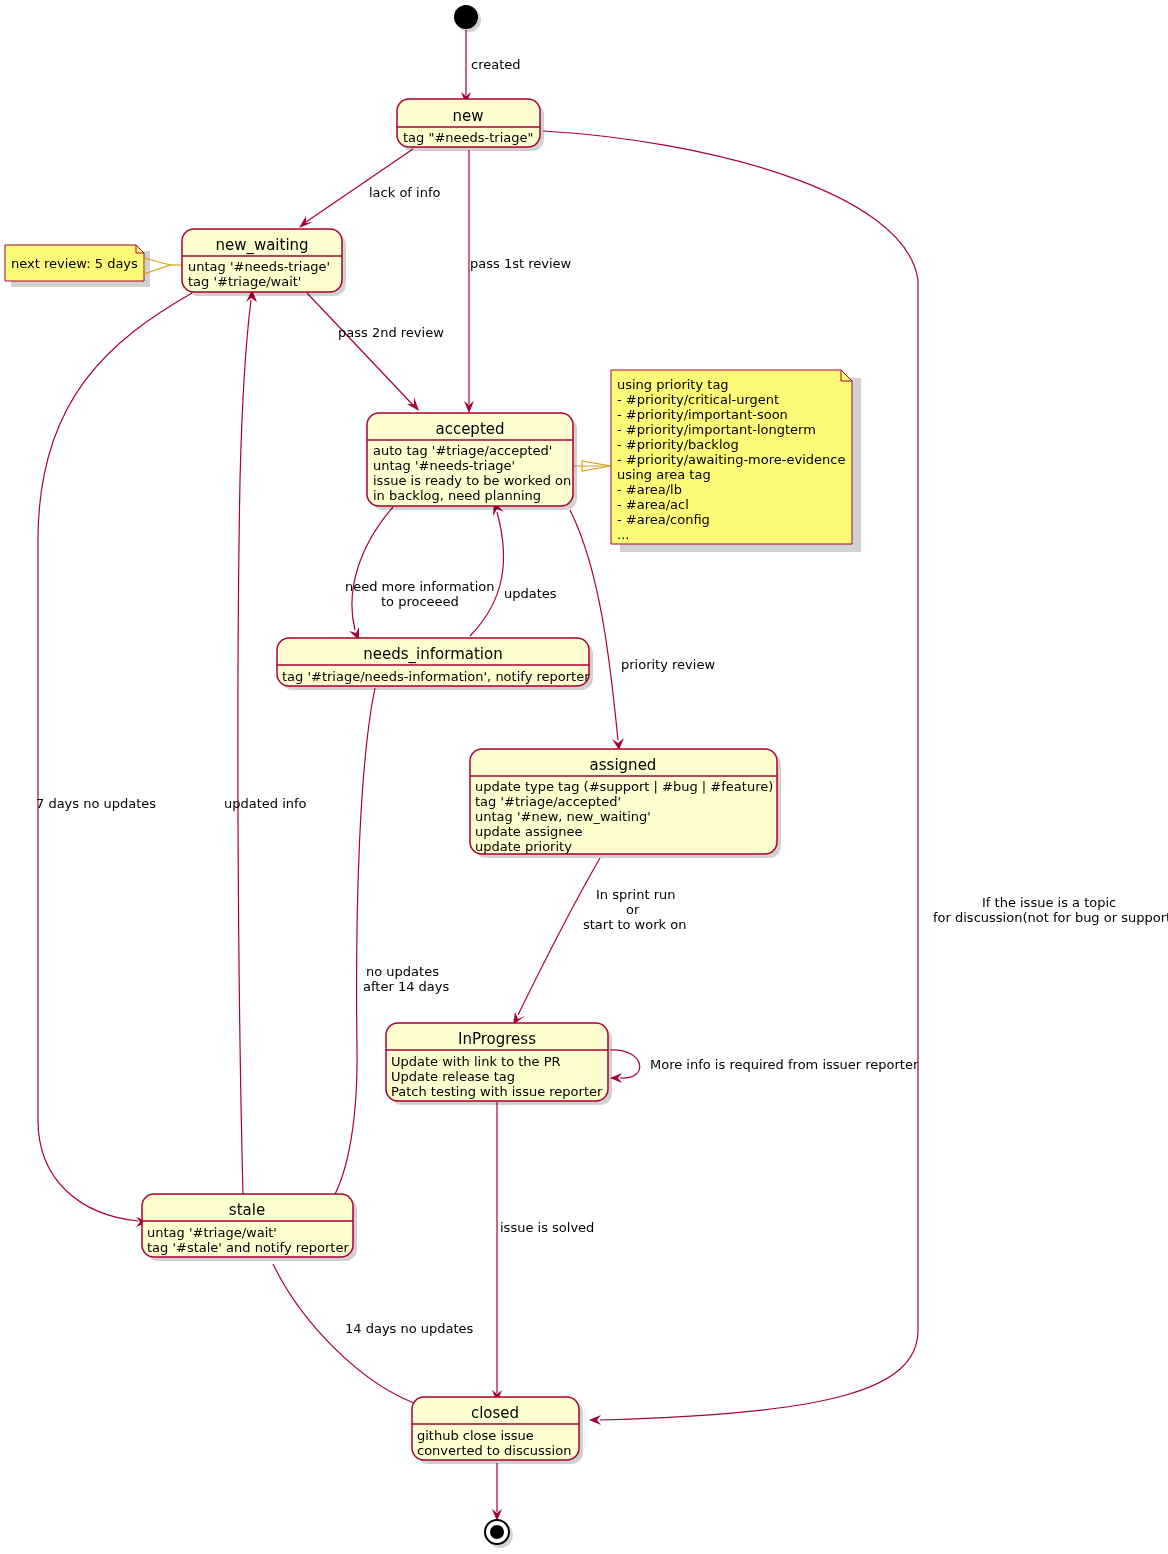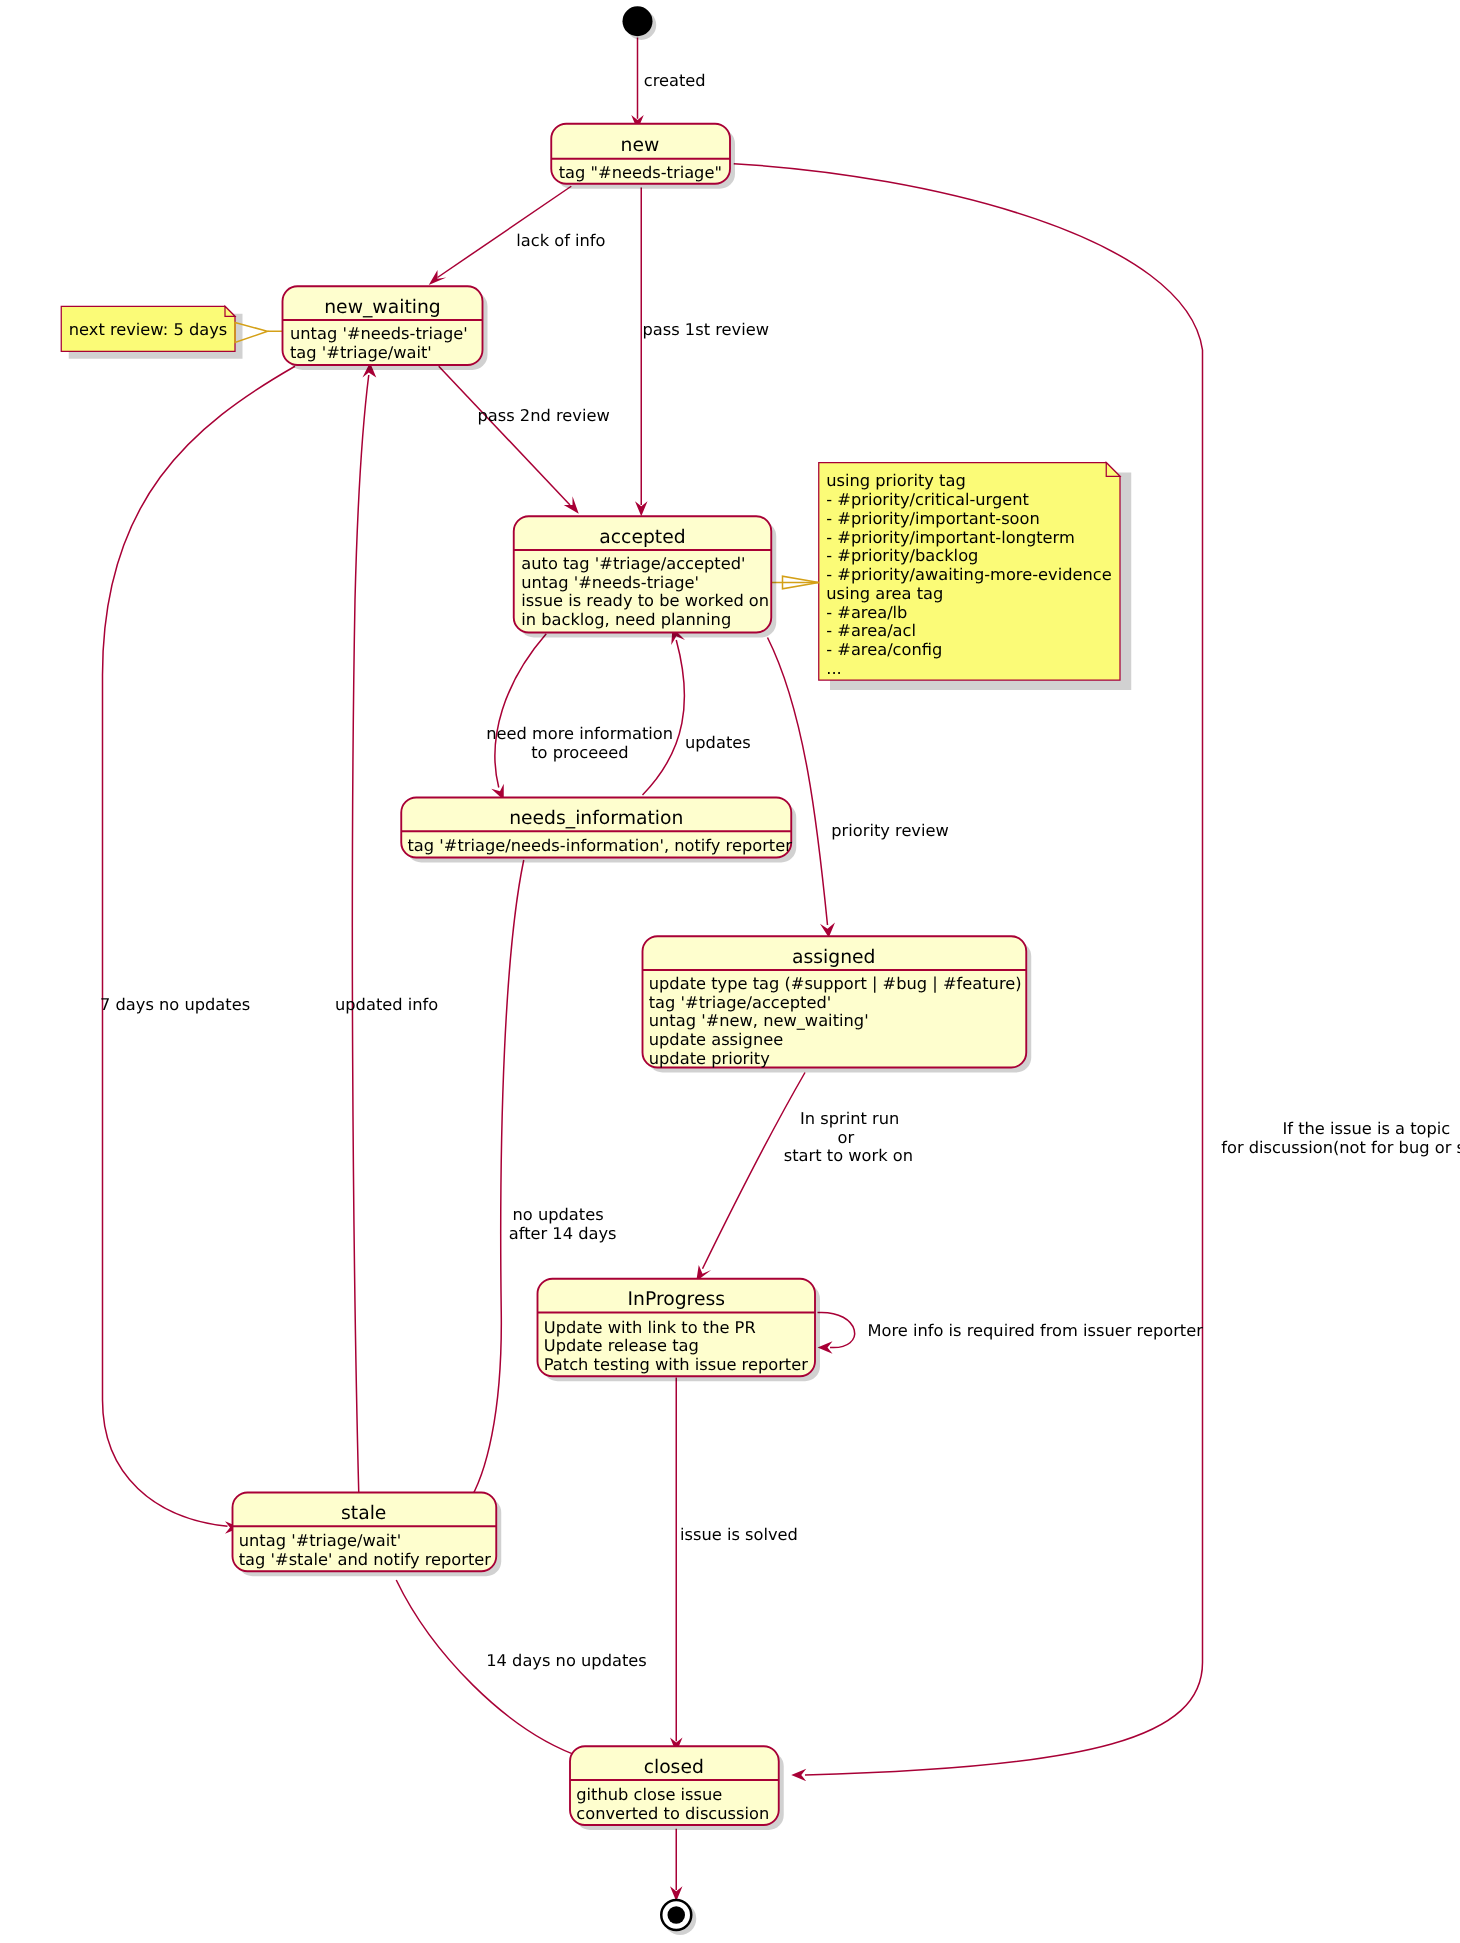--- a/index.html
+++ b/index.html
@@ -10,21 +10,20 @@
   body {
     font-family: "DejaVu Sans", sans-serif;
     width: 1168px;
     height: 1554px;
     overflow: hidden;
   }
   #diagram-root {
     position: relative;
     width: 1100px;
     height: 1554px;
-    margin-left: 44px;
   }
   svg#state-diagram {
     display: block;
     width: 1168px;
     height: 1554px;
   }
   .state-title {
     font-family: "DejaVu Sans", sans-serif;
     font-size: 15px;
     fill: #000000;

